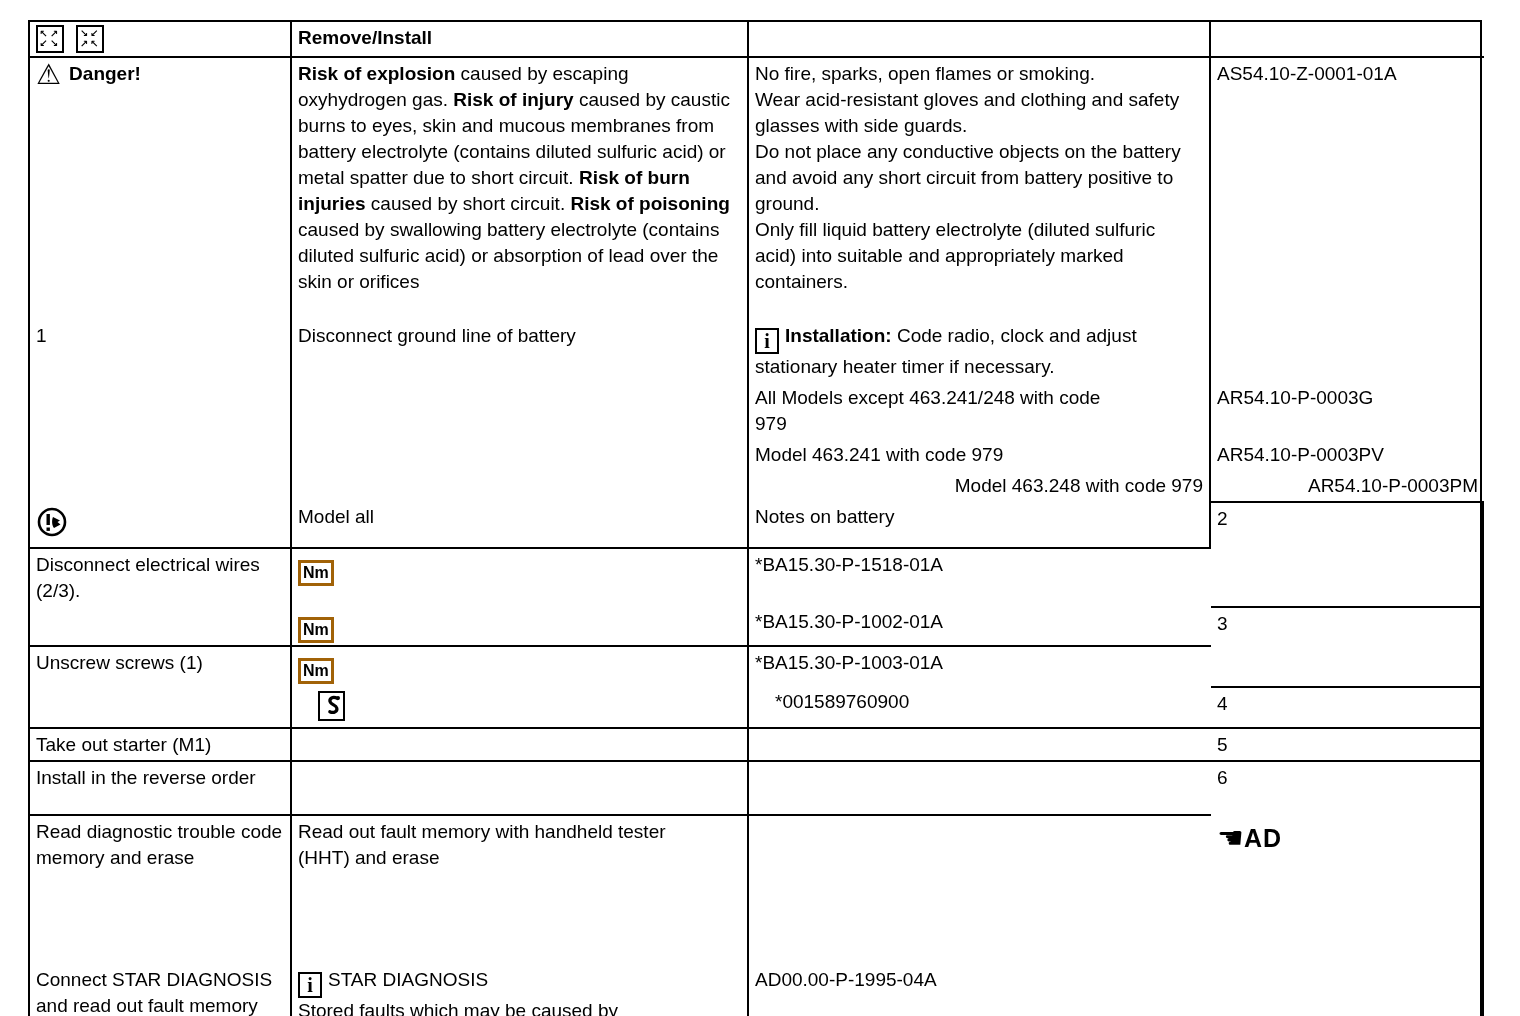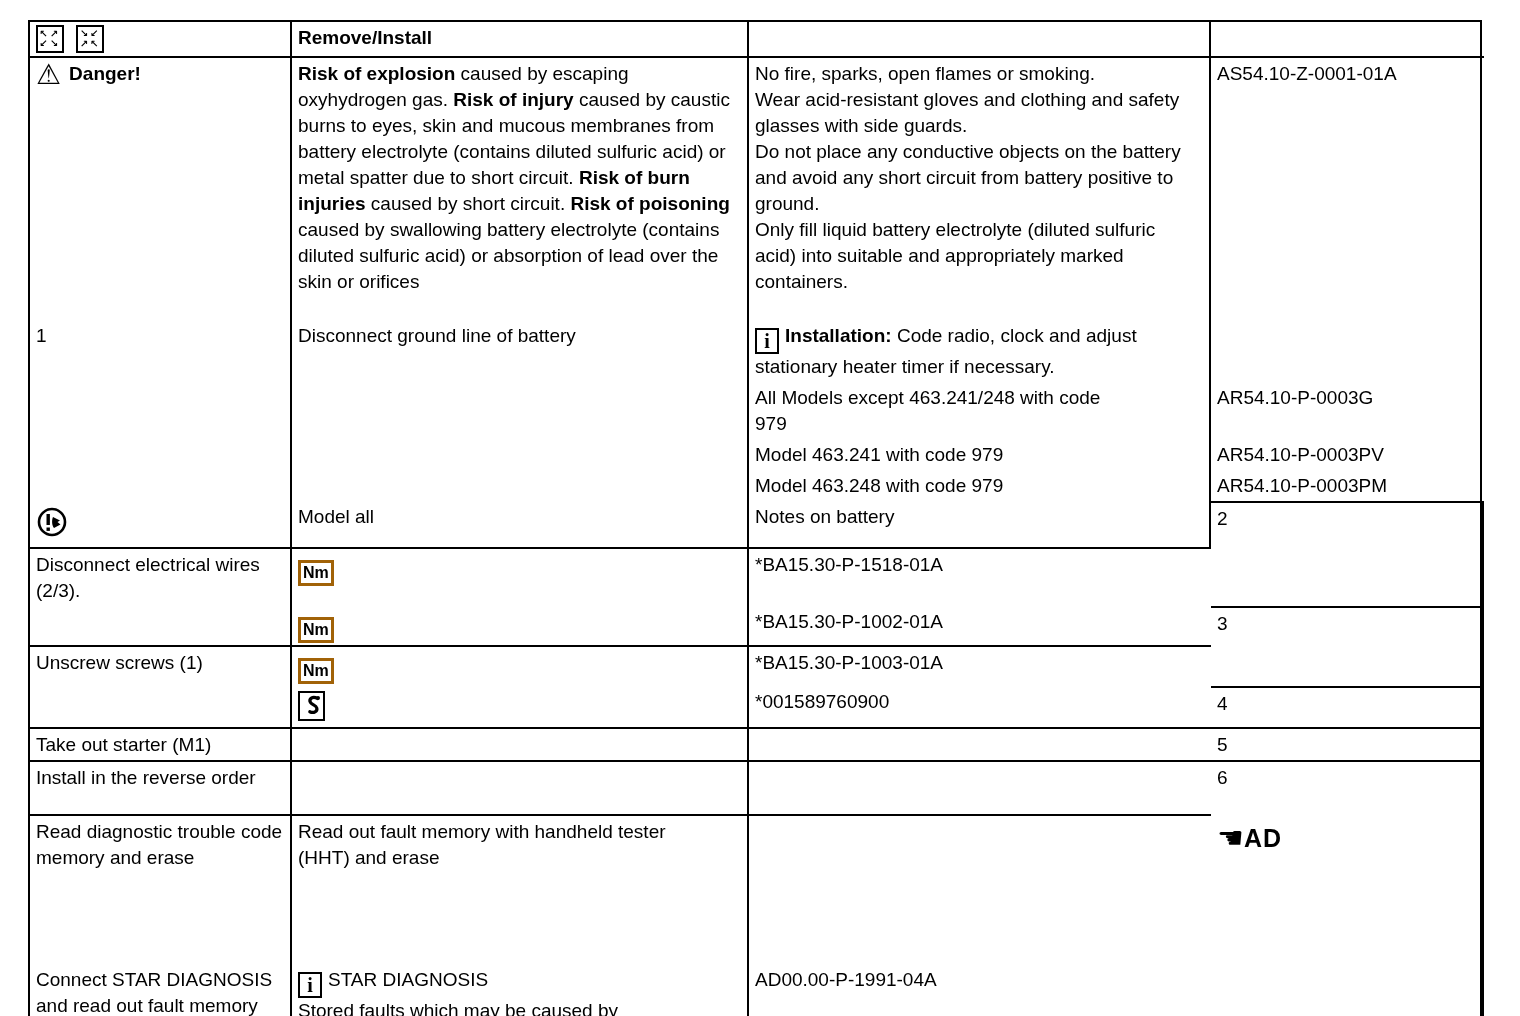--- a/index.html
+++ b/index.html
@@ -7,22 +7,22 @@
   .page{width:1520px;height:1016px;overflow:hidden;background:#fff;}
   .table{display:grid;grid-template-columns:262px 457px 462px 273px;
     width:1454px;box-sizing:border-box;border:2px solid #000;margin:20px 0 0 28px;}
   .c{box-sizing:border-box;border-right:2px solid #000;padding:3px 6px 2px 6px;overflow:hidden;}
   .c.last{border-right:none;}
   .bt{border-top:2px solid #000;}
   p{margin:0;}
   .b{font-weight:bold;}
   
   .h-head{min-height:34px;} .h-a{min-height:264px;} .h-b{min-height:60px;}
-  .h-c{min-height:53px;} .h-d{min-height:29px;} .h-e{min-height:26px;} .h-f{min-height:32px;}
-  .h-2a{min-height:36px;} .h-2b{min-height:32px;} .h-3a{min-height:36px;} .h-3b{min-height:34px;}
+  .h-c{min-height:53px;} .h-d{min-height:29px;} .h-e{min-height:26px;text-align:right;} .h-f{min-height:32px;}
+  .h-2a{min-height:36px;} .h-2b{min-height:32px;} .h-3a{min-height:36px;} .h-3b{min-height:34px;margin-left:20px;}
   .h-4{min-height:29px;} .h-5{min-height:29px;}
   .h-6a{min-height:54px;} .h-6b{min-height:150px;} .h-6c{min-height:38px;}
   
   .szbox{display:inline-flex;flex-direction:column;align-items:center;justify-content:center;
     width:28px;height:28px;border:2px solid #000;box-sizing:border-box;
     font-family:"DejaVu Sans",sans-serif;font-size:10px;line-height:10px;font-weight:bold;
     letter-spacing:2px;margin-right:7px;vertical-align:top;cursor:pointer;}
   .warn{font-family:"DejaVu Sans",sans-serif;font-size:28px;line-height:26px;
     vertical-align:-4px;margin-right:8px;}
   .infobox{display:inline-flex;align-items:center;justify-content:center;
@@ -213,21 +213,21 @@
       </div>
     </div>
     <div class="c h-6b">
       <p class="mw380">Connect STAR DIAGNOSIS and read out fault memory</p>
     </div>
     <div class="c h-6b">
       <p><span class="infobox">i</span><span>STAR DIAGNOSIS</span></p>
       <p class="mw420">Stored faults which may be caused by disconnecting cables or by simulation during removal and installation or inspection work, must be processed and erased in the fault memories after completing the work.</p>
     </div>
     <div class="c h-6b last">
-      <span>AD00.00-P-1991-04A</span>
+      <span>AD00.00-P-1995-04A</span>
     </div>
 
     <div class="c h-6c"></div>
     <div class="c h-6c"></div>
     <div class="c h-6c"></div>
     <div class="c h-6c last" style="display:flex;align-items:flex-end;">
       <span>*WH58.30-Z-1048-13A</span>
     </div>
 
   </div>

